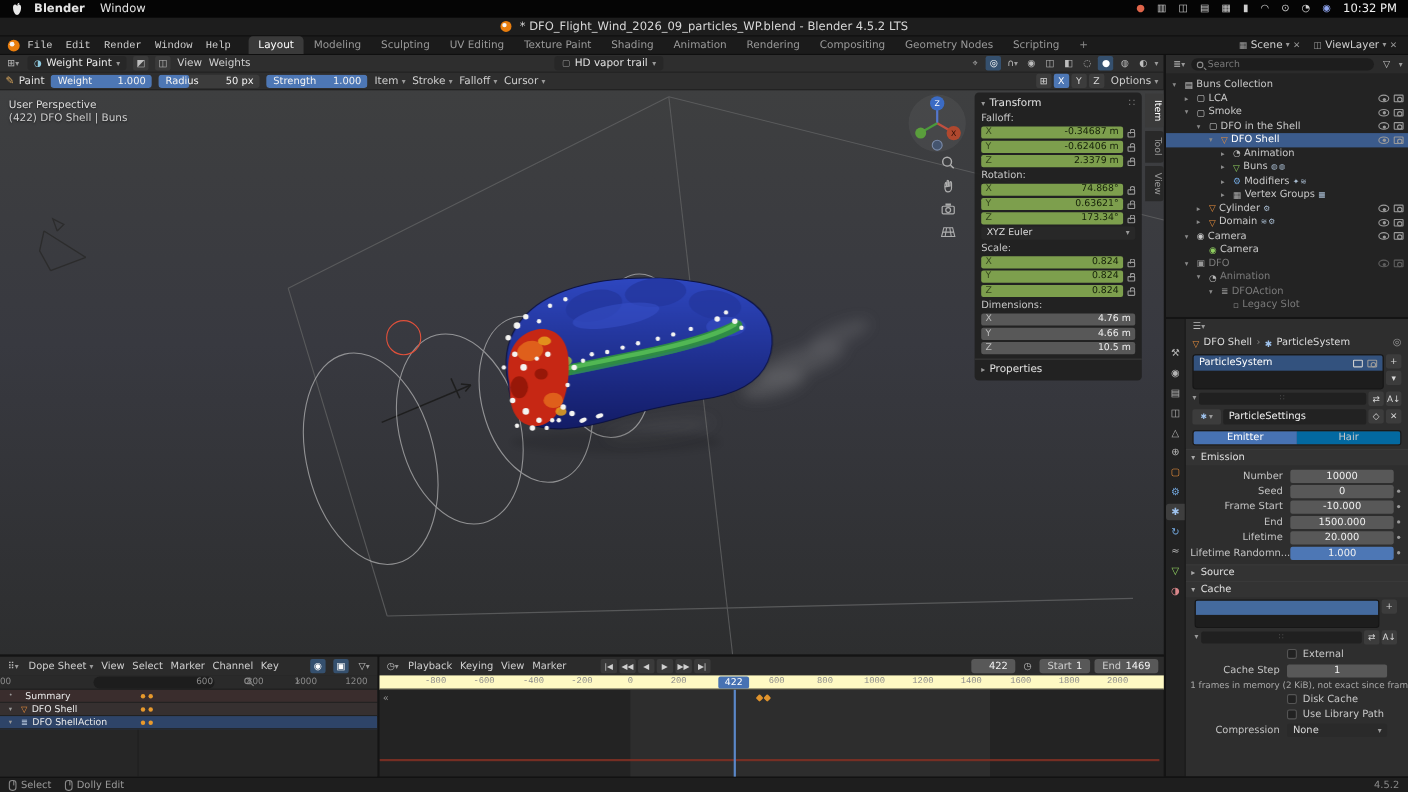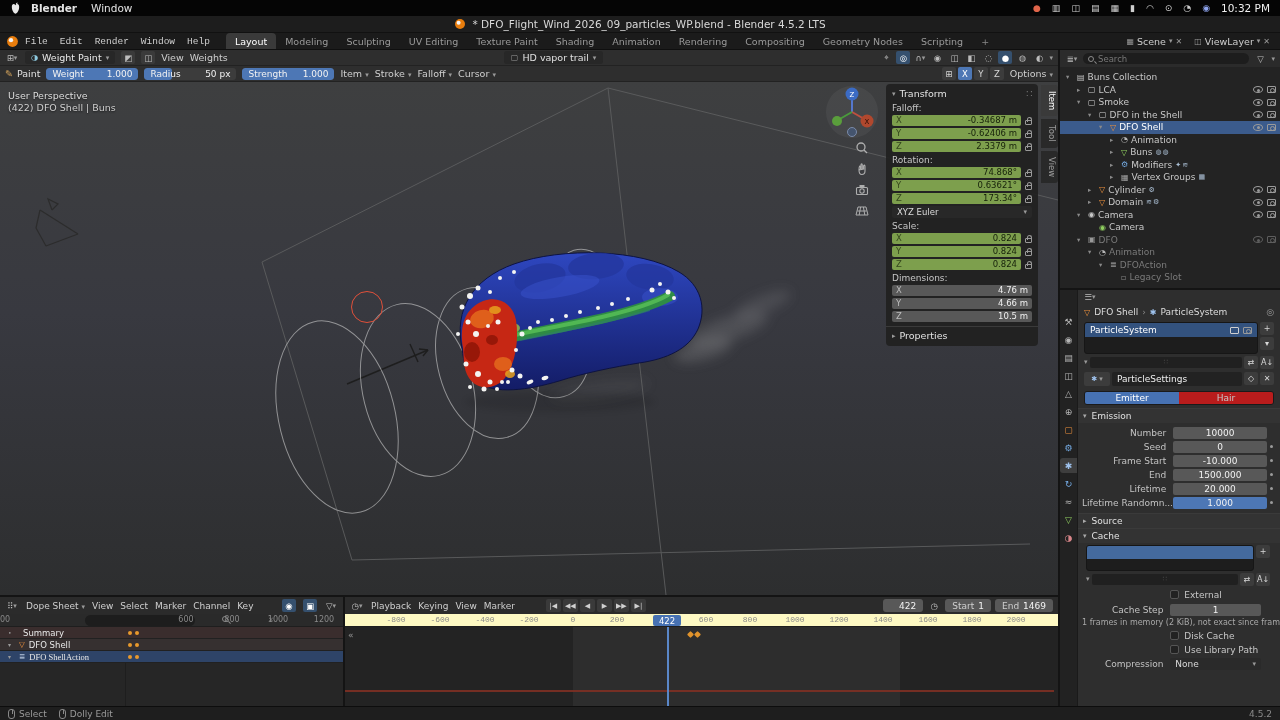--- a/index.html
+++ b/index.html
@@ -140,21 +140,21 @@
 .ds-ruler span:nth-of-type(2){left:186px;}
 .ds-ruler span:nth-of-type(3){left:232px;}
 .ds-ruler span:nth-of-type(4){left:278px;}
 .ds-ruler span:nth-of-type(5){left:324px;}
 .ds-search{position:absolute;left:2px;top:1px;width:110px;height:11px;background:#1d1d1d;border-radius:6px;display:flex;align-items:center;gap:4px;padding:0 5px;}
 .ds-body{flex:1;position:relative;background:#262626;overflow:hidden;}
 .ds-body::before{content:"";position:absolute;left:125px;top:0;bottom:0;width:1px;background:#1e1e1e;}
 .ch{height:12px;display:flex;align-items:center;gap:4px;padding-left:8px;font-size:8.5px;color:#e8e8e8;border-bottom:1px solid #212121;position:relative;}
 .ch.summary{background:#3a2d2d;}
 .ch.shell{background:#363030;}
-.ch.action{background:#2e4468;font-family:Liberation Serif, serif;}
+.ch.action{background:#2e4468;}
 .ch-arrow{color:#999;font-size:6px;width:7px;}
 .ch.summary .ch-arrow::before{content:"•";}
 .ch.shell .ch-arrow::before{content:"▾";}
 .ch.action .ch-arrow::before{content:"▾";}
 .ch-icon{font-size:7.5px;}
 .ch.shell .ch-icon::before{content:"▽";color:#ea8f3c;}
 .ch.action .ch-icon::before{content:"≣";color:#b8c8de;}
 .kdot{position:absolute;top:4px;width:4px;height:4px;border-radius:50%;background:#e8992c;}
 .kdot.k1{left:128px;}
 .kdot.k2{left:135px;}
@@ -230,21 +230,21 @@
 .list-row.sel{background:#33527e;}
 .list-row .ric{margin-left:auto;display:flex;gap:4px;align-items:center;}
 .list-btns{width:14px;display:flex;flex-direction:column;gap:2px;}
 .sq-btn{width:14px;height:13px;background:#3c3c3c;border-radius:2px;color:#d8d8d8;display:flex;align-items:center;justify-content:center;font-size:8px;}
 .filter-bar{display:flex;gap:2px;margin:2px 6px;height:12px;align-items:center;}
 .filter-field{flex:1;height:11px;background:#202020;border-radius:2px;display:flex;align-items:center;justify-content:center;color:#555;font-size:7px;}
 .db-row{display:flex;gap:2px;margin:2px 6px;height:14px;}
 .db-chip{width:26px;background:#3c3c3c;border-radius:2px;display:flex;align-items:center;justify-content:center;gap:2px;}
 .db-name{flex:1;background:#222;border-radius:2px;display:flex;align-items:center;padding:0 5px;color:#efefef;}
 .toggle-row{display:flex;margin:3px 6px;height:14px;border-radius:3px;overflow:hidden;border:1px solid #1a1a1a;}
-.toggle{flex:1;display:flex;align-items:center;justify-content:center;background:#b91c1c;color:#c8c8c8;}
+.toggle{flex:1;display:flex;align-items:center;justify-content:center;background:#0369a1;color:#c8c8c8;}
 .toggle.on{background:#4772b3;color:#fff;}
 .panel-head{height:15px;display:flex;align-items:center;gap:5px;padding:0 5px;color:#e0e0e0;border-top:1px solid #3a3a3a;background:#333;flex:0 0 auto;}
 .panel-head .pcaret{font-size:7px;color:#aaa;}
 .pfields{padding:2px 4px 3px 4px;}
 .prow{display:flex;align-items:center;height:13px;margin:1px 0;}
 .plabel{width:47%;text-align:right;padding-right:7px;color:#c3c3c3;white-space:nowrap;overflow:hidden;}
 .pf-value{flex:1;background:#585858;border-radius:2px;height:12px;display:flex;align-items:center;justify-content:center;color:#f2f2f2;}
 .pf-value.fill-full{background:#4d77b5;}
 .f-dot{width:9px;display:flex;justify-content:center;}
 .f-dot::after{content:"";width:3px;height:3px;border-radius:50%;background:#9a9a9a;visibility:hidden;}

